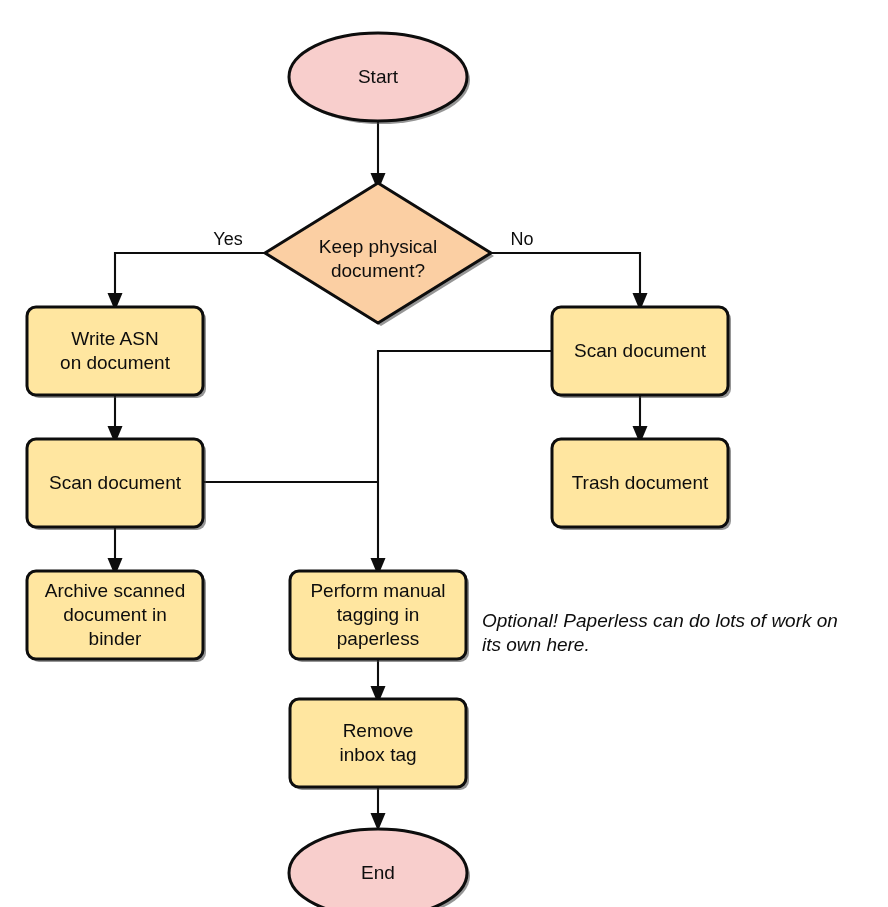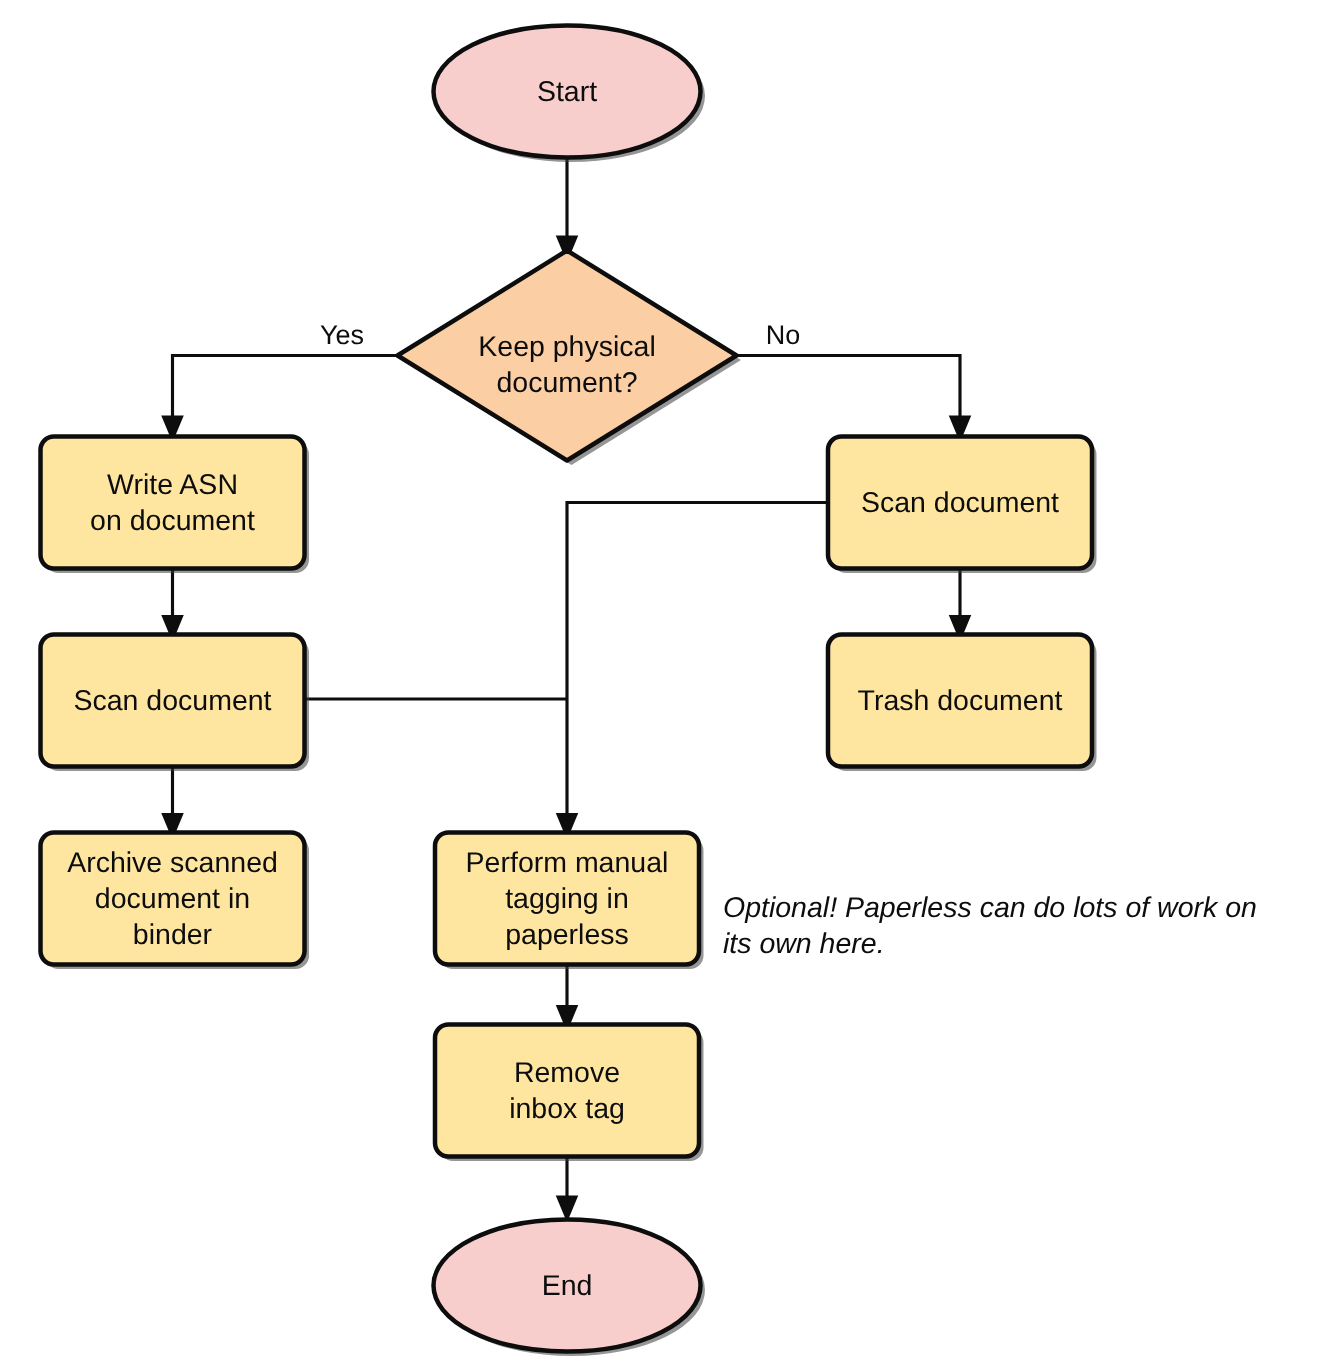--- a/index.html
+++ b/index.html
@@ -10,20 +10,21 @@
   body {
     width: 888px;
     height: 907px;
     font-family: "Liberation Sans", sans-serif;
     overflow: hidden;
   }
   #flow-root {
     position: relative;
     width: 888px;
     height: 815px;
+    margin-top: 16px;
   }
   svg#flowchart {
     display: block;
     width: 888px;
     height: 907px;
   }
   .node-shape {
     stroke: #0d0d0d;
     stroke-width: 3;
     stroke-linejoin: round;

